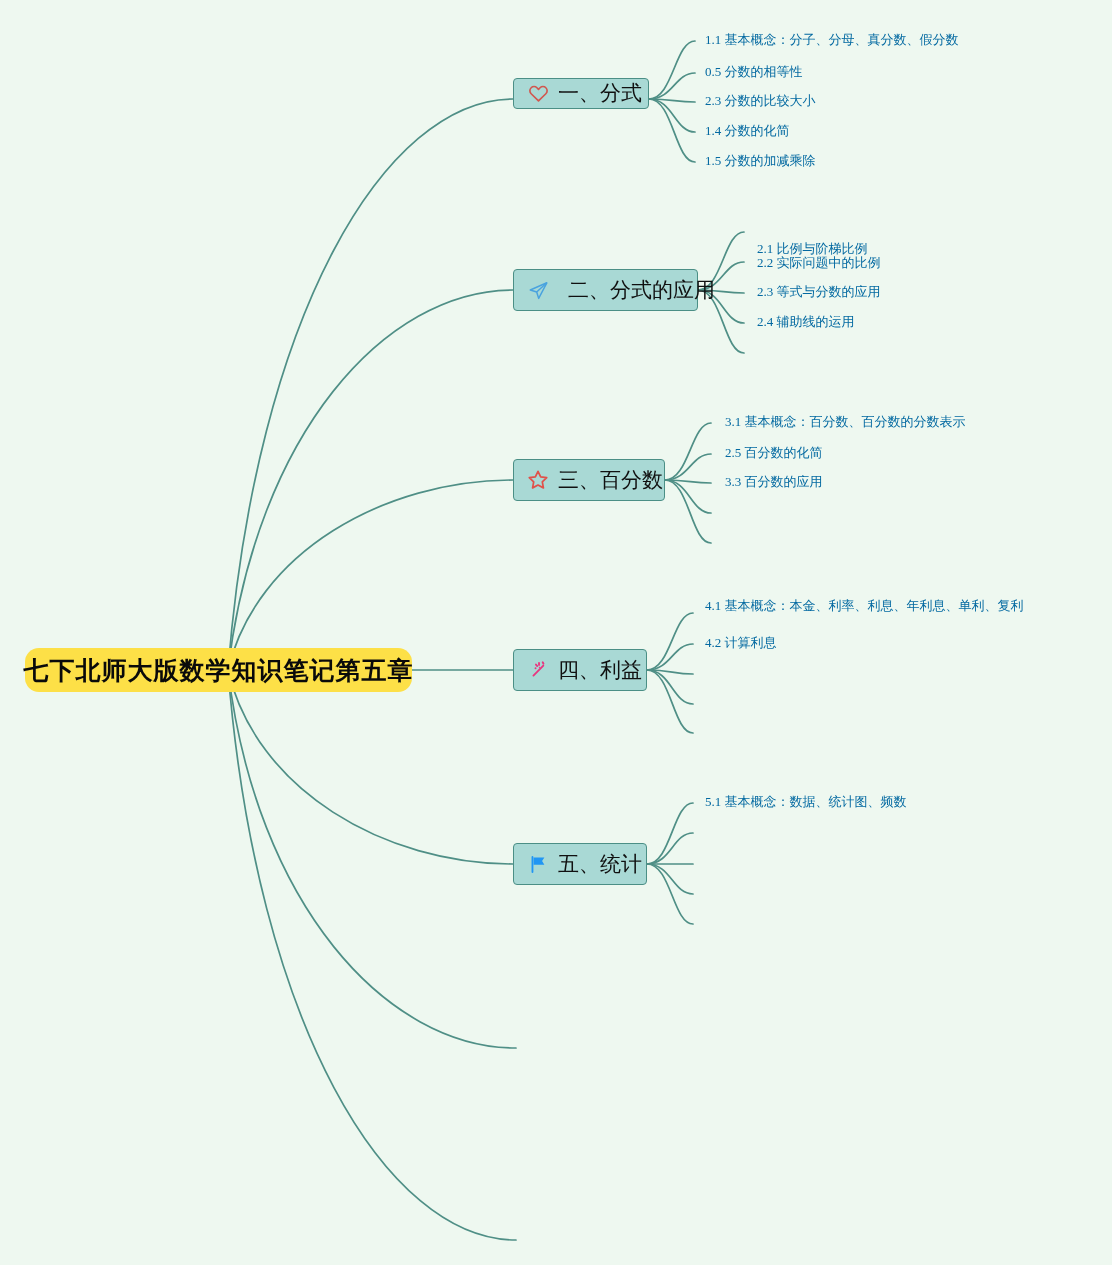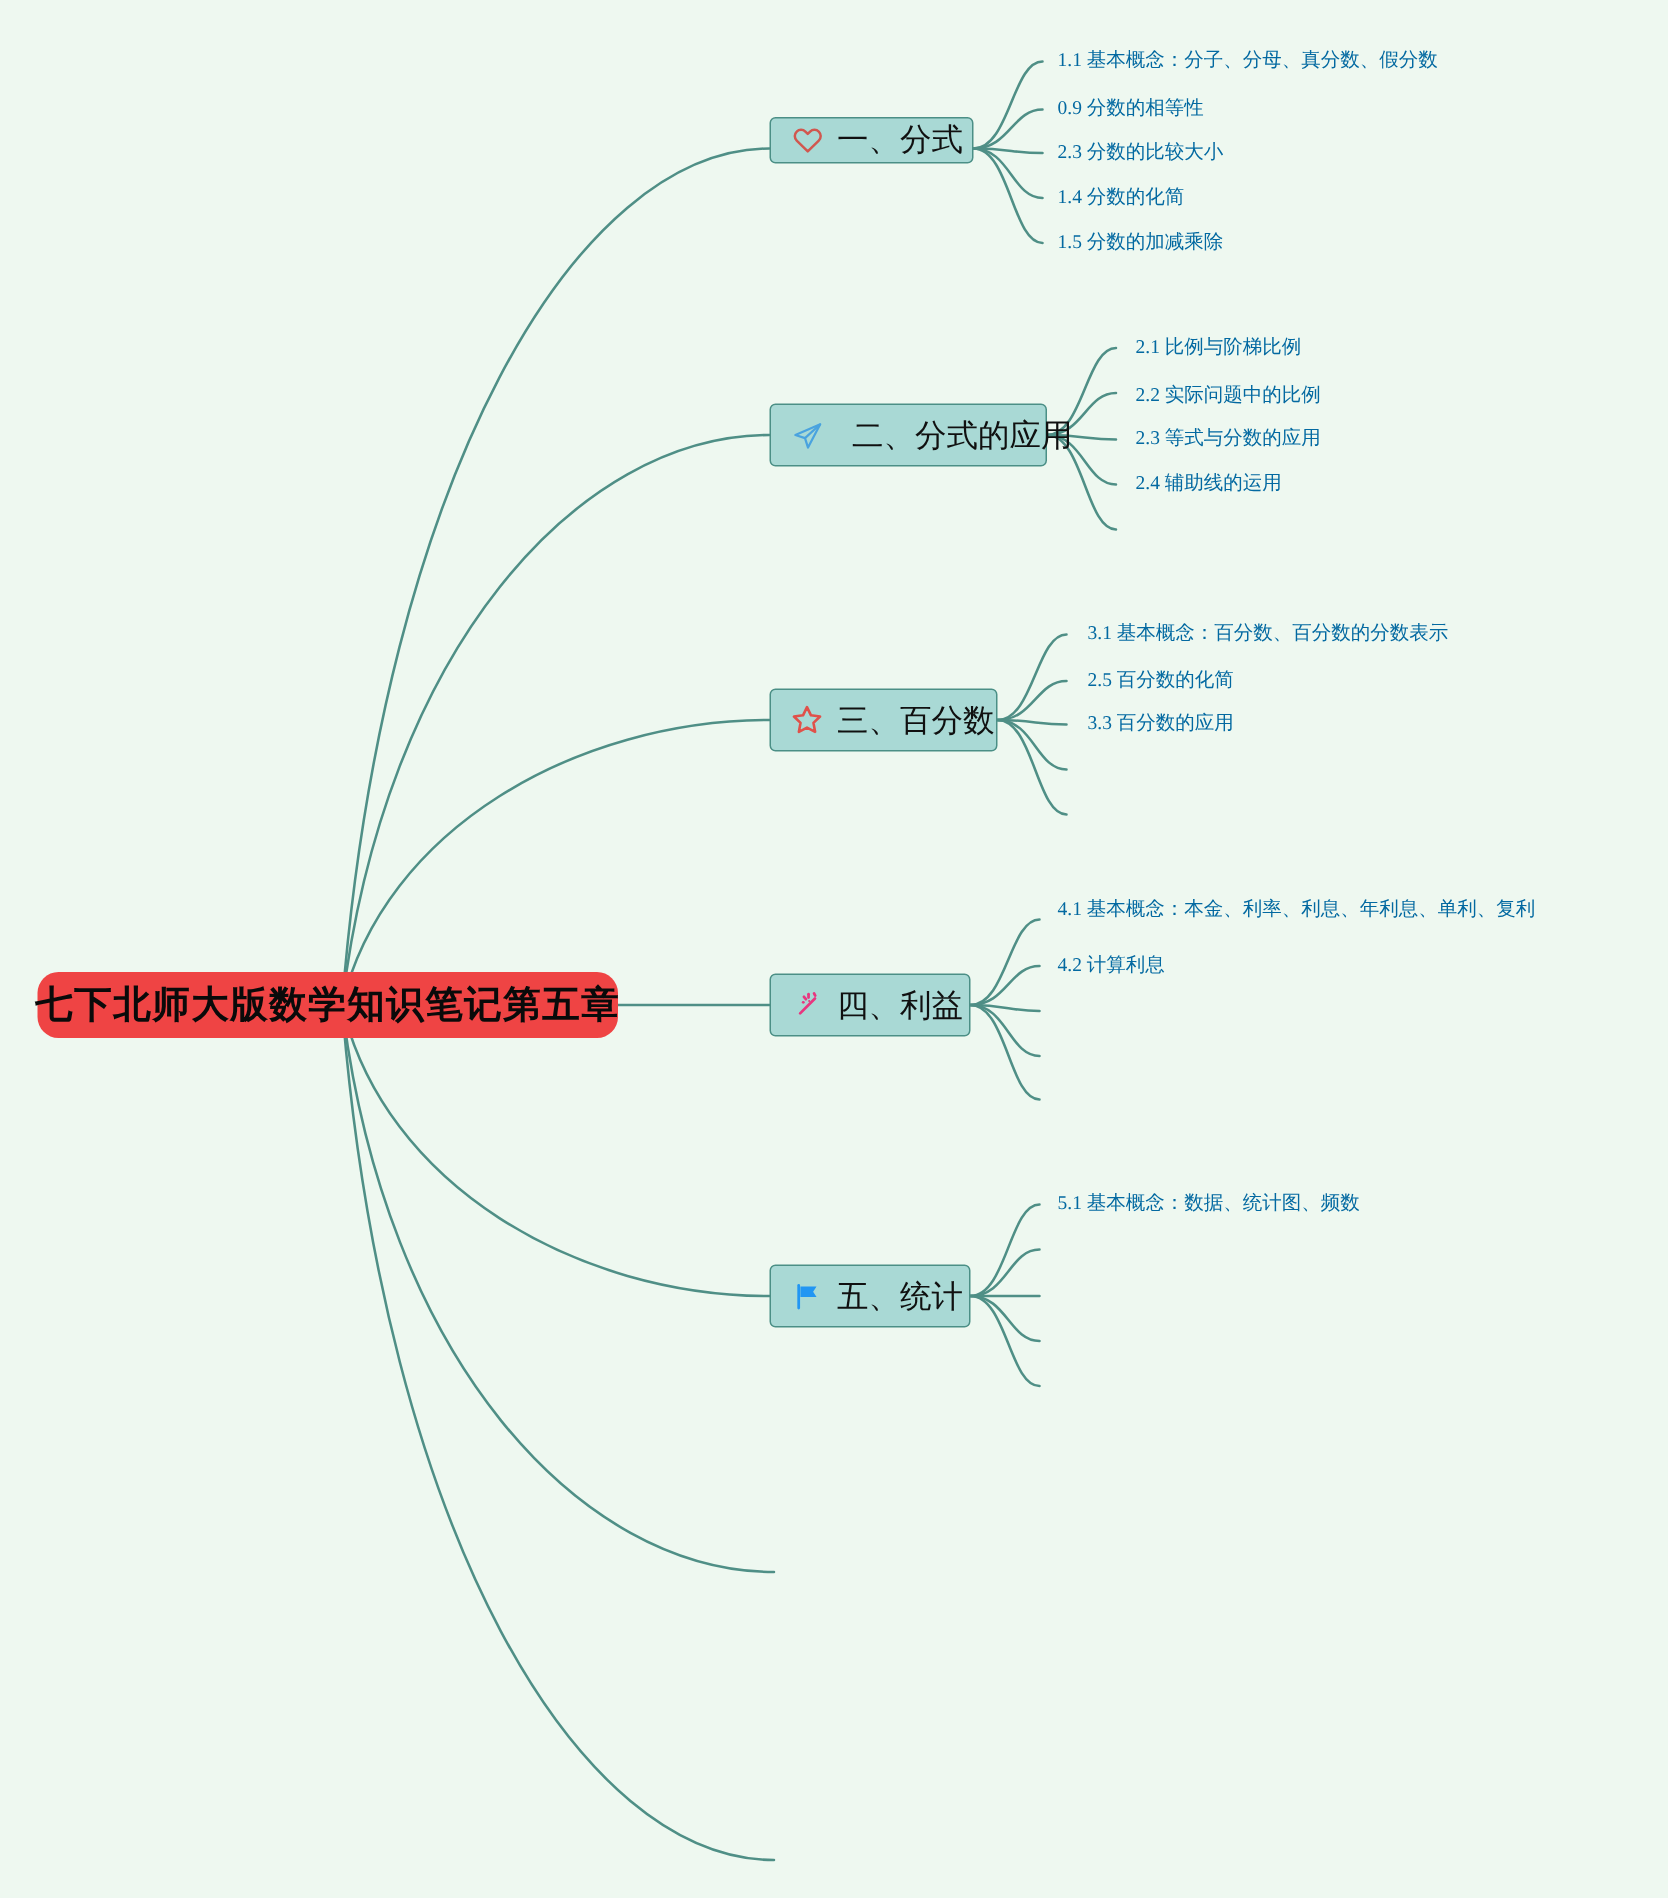--- a/index.html
+++ b/index.html
@@ -124,48 +124,48 @@
       <path d="M 228 670 C 256 790.28, 384.75 864, 513 864" fill="none" stroke="#4f8f86" stroke-width="1.7" stroke-linecap="round"></path>
       <path d="M 647 864 C 671 864, 673 803, 693 803" fill="none" stroke="#4f8f86" stroke-width="1.7" stroke-linecap="round"></path>
       <path d="M 647 864 C 671 864, 673 833, 693 833" fill="none" stroke="#4f8f86" stroke-width="1.7" stroke-linecap="round"></path>
       <path d="M 647 864 C 671 864, 673 864, 693 864" fill="none" stroke="#4f8f86" stroke-width="1.7" stroke-linecap="round"></path>
       <path d="M 647 864 C 671 864, 673 894, 693 894" fill="none" stroke="#4f8f86" stroke-width="1.7" stroke-linecap="round"></path>
       <path d="M 647 864 C 671 864, 673 924, 693 924" fill="none" stroke="#4f8f86" stroke-width="1.7" stroke-linecap="round"></path>
       <path d="M 228 670 C 256 904.36, 386.4 1048, 516 1048" fill="none" stroke="#4f8f86" stroke-width="1.7" stroke-linecap="round"></path>
       <path d="M 228 670 C 256 1023.4, 386.4 1240, 516 1240" fill="none" stroke="#4f8f86" stroke-width="1.7" stroke-linecap="round"></path>
     </svg>
 
-  <div class="root-node" id="root-node" style="left: 25px; top: 648px; width: 387px; height: 44px; background: #ef4444;">
+  <div class="root-node" id="root-node" style="left: 25px; top: 648px; width: 387px; height: 44px; background: #fde047;">
     <span class="root-label" style="color: rgb(10, 10, 10);">七下北师大版数学知识笔记第五章</span>
   </div>
 
   <div id="nodes-layer">
       <div class="branch-node" style="left: 513px; top: 78px; width: 136px; height: 31px;">
         <span class="branch-icon">
           <svg viewBox="0 0 24 24" width="21" height="21" fill="none" stroke="#d1574f" stroke-width="1.9" stroke-linejoin="round">
             <path d="M12 20.5 3.6 12.3a4.8 4.8 0 0 1 0-6.9 4.6 4.6 0 0 1 6.6 0L12 7.2l1.8-1.8a4.6 4.6 0 0 1 6.6 0 4.8 4.8 0 0 1 0 6.9z"></path>
           </svg>
         </span>
         <span class="branch-label">一、分式</span>
       </div>
       <div class="leaf" style="left: 705px; top: 33px;">1.1 基本概念：分子、分母、真分数、假分数</div>
-      <div class="leaf" style="left: 705px; top: 65px;">0.9 分数的相等性</div>
+      <div class="leaf" style="left: 705px; top: 65px;">0.5 分数的相等性</div>
       <div class="leaf" style="left: 705px; top: 94px;">2.3 分数的比较大小</div>
       <div class="leaf" style="left: 705px; top: 124px;">1.4 分数的化简</div>
       <div class="leaf" style="left: 705px; top: 154px;">1.5 分数的加减乘除</div>
       <div class="branch-node" style="left: 513px; top: 269px; width: 185px; height: 42px; gap: 19px;">
         <span class="branch-icon">
           <svg viewBox="0 0 24 24" width="21" height="21" fill="none" stroke="#4aa3df" stroke-width="1.7" stroke-linejoin="round">
             <path d="M21.5 3.2 2.6 11.4l7.3 2.4 2.3 7.2z"></path>
             <path d="M21.5 3.2 9.9 13.8"></path>
           </svg>
         </span>
         <span class="branch-label">二、分式的应用</span>
       </div>
-      <div class="leaf" style="left: 757px; top: 224px; text-align: center;">2.1 比例与阶梯比例</div>
+      <div class="leaf" style="left: 757px; top: 242px; text-align: center;">2.1 比例与阶梯比例</div>
       <div class="leaf" style="left: 757px; top: 256px;">2.2 实际问题中的比例</div>
       <div class="leaf" style="left: 757px; top: 285px;">2.3 等式与分数的应用</div>
       <div class="leaf" style="left: 757px; top: 315px;">2.4 辅助线的运用</div>
       <div class="branch-node" style="left: 513px; top: 459px; width: 152px; height: 42px;">
         <span class="branch-icon">
           <svg viewBox="0 0 24 24" width="22" height="22" fill="none" stroke="#e0514a" stroke-width="1.9" stroke-linejoin="round">
             <path d="M12 2.6l2.9 6 6.6.9-4.8 4.6 1.2 6.5L12 17.5l-5.9 3.1 1.2-6.5L2.5 9.5l6.6-.9z"></path>
           </svg>
         </span>
         <span class="branch-label">三、百分数</span>

